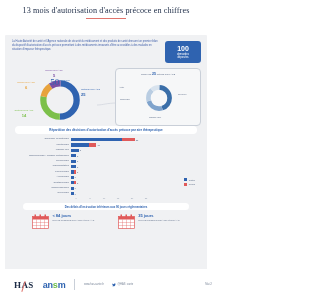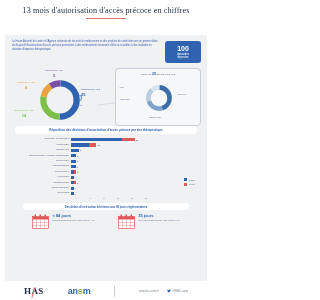--- a/index.html
+++ b/index.html
@@ -30,22 +30,22 @@
     flex:none;margin-top:1px;
   }
   .badge-num{font-size:7px;font-weight:bold;line-height:1;}
   .badge-l1{font-size:2.6px;margin-top:1.5px;}
   .badge-l2{font-size:2.6px;}
 
   
   .donut-area{position:relative;height:62px;margin-top:1px;}
   .donut-main{position:absolute;left:33px;top:14px;width:44px;height:44px;}
   .donut-center{
-    position:absolute;inset:0;display:flex;flex-direction:column;
-    align-items:flex-end;justify-content:center;
+    position:absolute;inset:0;display:flex;
+    align-items:flex-start;justify-content:center;
   }
   .donut-center .num{font-family:"Liberation Serif",serif;font-size:9px;color:#2f63b0;line-height:1;}
   .donut-center .lbl{font-size:2.5px;color:#4a7fc1;margin-top:1px;}
 
   .dlabel{position:absolute;font-size:2.5px;line-height:1.25;text-align:center;}
   .dlabel .v{display:block;font-size:4px;font-weight:bold;margin-top:.5px;}
   .dl-top{left:28px;top:5px;color:#7b4fa3;width:42px;}
   .dl-left{left:6px;top:17px;color:#e8a33d;width:30px;}
   .dl-bleft{left:2px;top:45px;color:#7cc04a;width:34px;}
   .dl-right{left:76px;top:24px;color:#2f63b0;width:34px;text-align:left;}
@@ -98,22 +98,22 @@
     font-size:2.8px;font-weight:bold;color:#2f63b0;text-align:center;
   }
   .delay-row{display:flex;justify-content:center;gap:24px;margin-top:4px;}
   .delay-item{display:flex;align-items:flex-start;gap:3px;}
   .cal{width:17px;height:15px;}
   .delay-txt .big{font-size:4px;font-weight:bold;color:#2f63b0;line-height:1;}
   .delay-txt .sm{font-size:2.2px;color:#5a6a86;line-height:1.35;margin-top:1px;}
 
   
   .footer{
-    position:absolute;left:0;bottom:0;width:212px;height:18px;background:#fff;
-    display:flex;align-items:center;padding-left:24px;gap:24px;
+    position:absolute;left:0;bottom:0;width:212px;height:31px;background:#fff;
+    display:flex;align-items:center;padding-left:14px;gap:9px;
   }
   .has-logo{font-family:"Liberation Serif",serif;font-size:9px;font-weight:bold;color:#1b2a45;letter-spacing:.4px;position:relative;}
   .has-slash{position:absolute;left:9px;top:1px;width:1px;height:11px;background:#e0736b;transform:rotate(18deg);}
   .ansm-logo{font-size:9px;font-weight:bold;color:#2f63b0;letter-spacing:-.2px;}
   .ansm-logo .s{color:#6fbf4a;}
   .fdiv{width:.6px;height:11px;background:#c9cfd8;}
   .fmeta{display:flex;align-items:center;gap:8px;font-size:2.6px;color:#7a8699;}
   .tw{display:flex;align-items:center;gap:1.5px;}
   .tw svg{display:block;}
   .fdate{position:absolute;right:10px;font-size:2.6px;color:#7a8699;}

